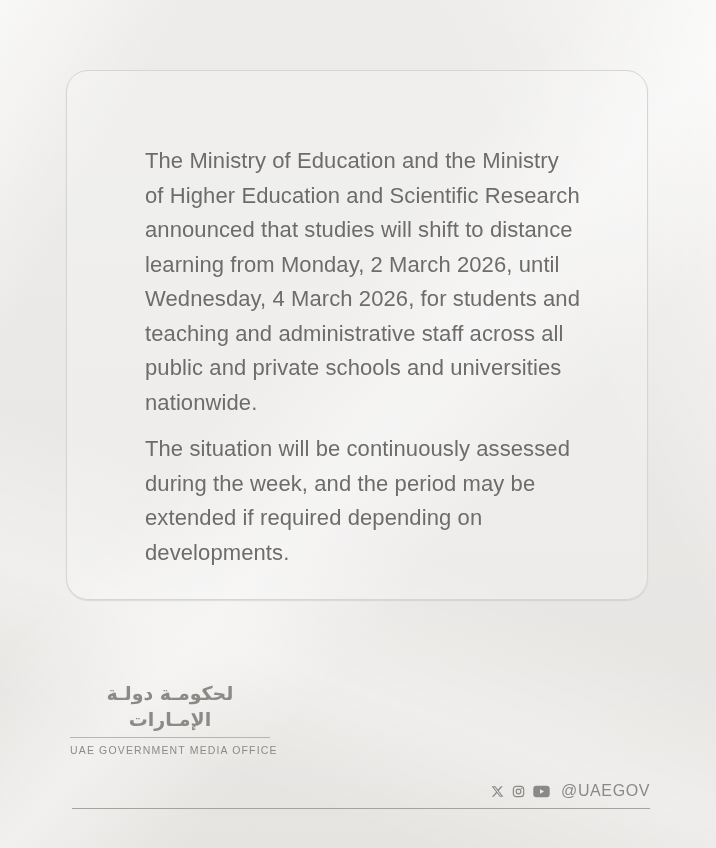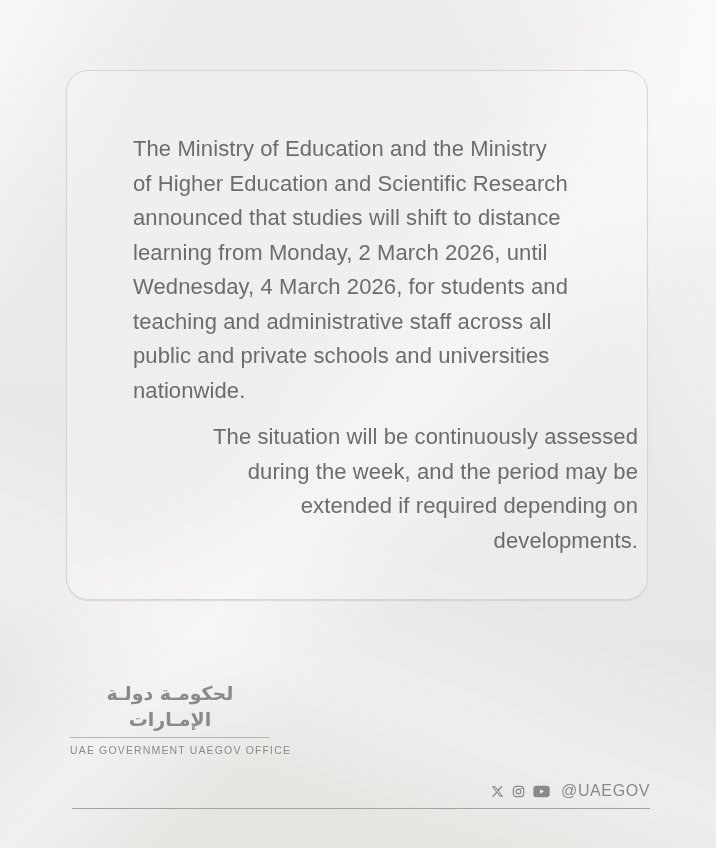--- a/index.html
+++ b/index.html
@@ -38,29 +38,29 @@
   }
 
   .card-text {
     position: absolute;
     left: 66px;
     top: 61px;
     width: 505px;
   }
 
   .card-text p {
-    margin: 0;
+    margin: 12px;
     white-space: pre-line;
     font-size: 22px;
     line-height: 34.5px;
     font-weight: 400;
     color: #6d6c6a;
     letter-spacing: 0.1px;
   }
-  .card-text p + p { margin-top: 12px; text-align: right; }
+  .card-text p + p { margin-top: 12px; }
 
   
   .logo {
     position: absolute;
     left: 70px;
     top: 680px;
     width: 200px;
     color: #8c8a87;
   }
   .logo .ar {
@@ -128,21 +128,21 @@
       <p>The situation will be continuously assessed
 during the week, and the period may be
 extended if required depending on
 developments.</p>
     </div>
   </div>
 
   <div class="logo">
     <div class="ar ar2">لحكومـة دولـة الإمـارات</div>
     <div class="rule"></div>
-    <div class="en">UAE GOVERNMENT UAEGOV OFFICE</div>
+    <div class="en">UAE GOVERNMENT MEDIA OFFICE</div>
   </div>
 
   <div class="footer-row">
     <span>
       <svg width="13" height="13" viewBox="0 0 24 24" fill="#8b8987">
         <path d="M18.244 2.25h3.308l-7.227 8.26 8.502 11.24h-6.657l-5.214-6.817L4.99 21.75H1.68l7.73-8.835L1.254 2.25h6.826l4.713 6.231zm-1.161 17.52h1.833L7.084 4.126H5.117z"></path>
       </svg>
     </span>
     <span>
       <svg width="13" height="13" viewBox="0 0 24 24" fill="none" stroke="#8b8987" stroke-width="2.2">

